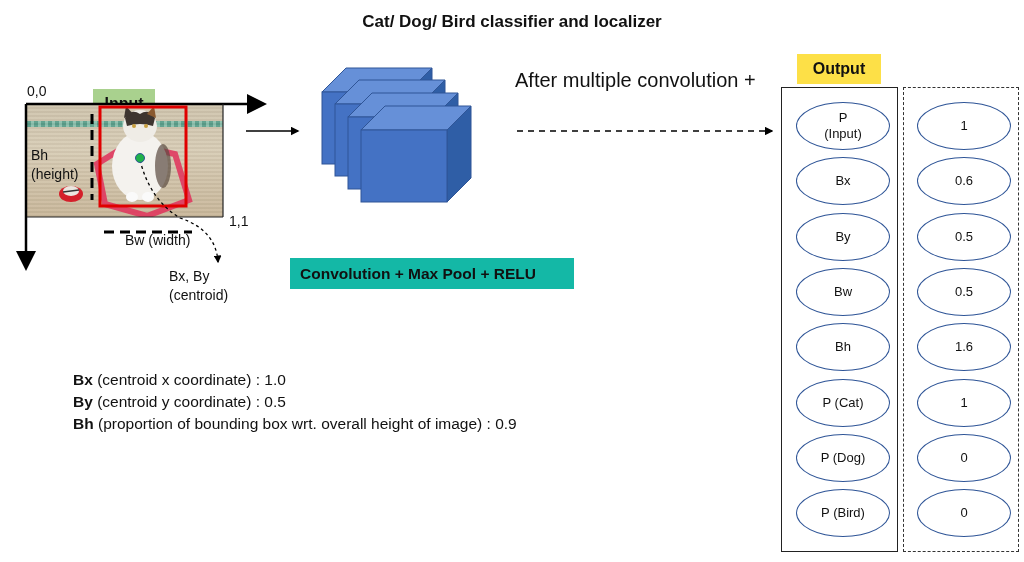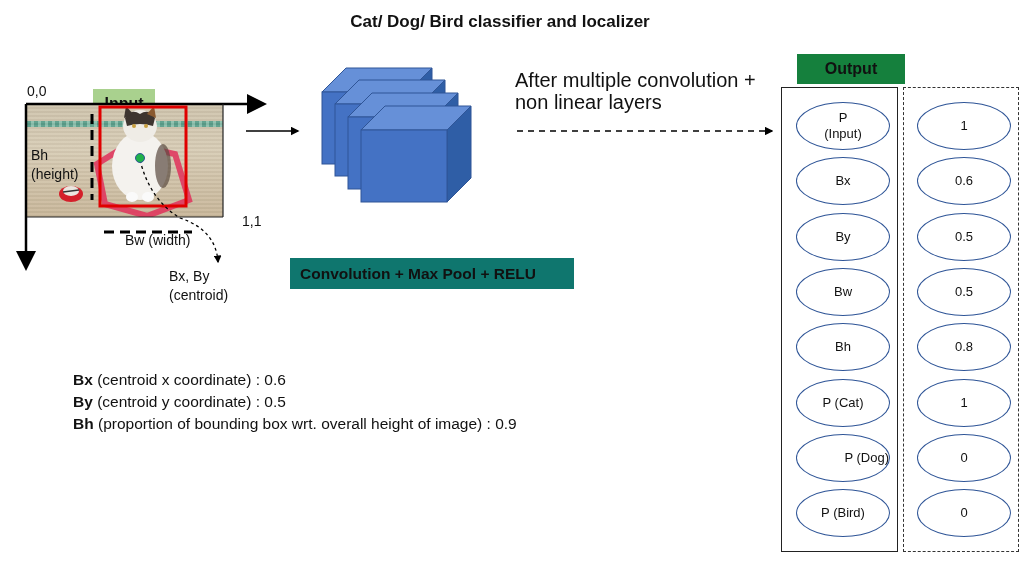--- a/index.html
+++ b/index.html
@@ -1,23 +1,23 @@
 <!DOCTYPE html>
 <html><head>
 <meta charset="utf-8">
 <style>
   html, body { margin: 0; padding: 0; background: #ffffff; }
   body { width: 1024px; height: 562px; position: relative; overflow: hidden;
          font-family: "Liberation Sans", "DejaVu Sans", sans-serif; color: #111; }
   .abs { position: absolute; }
-  .title { left: 0; width: 1000px; top: 12px; text-align: center; font-size: 17px; font-weight: bold; }
+  .title { left: 12px; width: 1000px; top: 12px; text-align: center; font-size: 17px; font-weight: bold; }
   .tag { font-weight: bold; font-size: 16px; padding: 0; display: flex; align-items: center; justify-content: center; }
   .tag-input { left: 93px; top: 64px; width: 62px; height: 30px; background: #a9d18e; margin-top: 25px; }
-  .tag-output { left: 797px; top: 54px; width: 108px; height: 30px; background: #15803d; }
-  .tag-conv { left: 290px; top: 258px; width: 284px; height: 31px; background: #0f766e; justify-content: flex-start; padding-left: 10px; box-sizing: border-box; font-size: 15.5px; }
+  .tag-output { left: 797px; top: 54px; width: 84px; height: 30px; background: #fde047; }
+  .tag-conv { left: 290px; top: 258px; width: 284px; height: 31px; background: #14b8a6; justify-content: flex-start; padding-left: 10px; box-sizing: border-box; font-size: 15.5px; }
   .lbl { font-size: 14px; line-height: 19px; }
   .caption { font-size: 15.5px; line-height: 22px; }
   .photo { left: 27px; top: 104px; width: 196px; height: 113px; overflow: hidden;
            background: linear-gradient(180deg, #cfc4ad 0%, #d8cdb6 40%, #c9b79a 100%); }
   .photo .stripe { position: absolute; left: 0; right: 0; top: 17px; height: 6px;
            background: repeating-linear-gradient(90deg, #5b9e8a 0 4px, #8cc0ad 4px 7px); }
   .photo .mat { position: absolute; inset: 0;
            background: repeating-linear-gradient(0deg, rgba(0,0,0,0.04) 0 2px, rgba(255,255,255,0.05) 2px 4px); }
   svg { position: absolute; left: 0; top: 0; overflow: visible; }
   .col-box { position: absolute; box-sizing: border-box; }
@@ -107,31 +107,30 @@
     <polygon points="361,130 385,106 471,106 447,130" fill="#6690d8" stroke="#2f5597" stroke-width="1"></polygon>
     <polygon points="447,130 471,106 471,178 447,202" fill="#2f5ea6" stroke="#2f5597" stroke-width="1"></polygon>
     <rect x="361" y="130" width="86" height="72" fill="#4472c4" stroke="#2f5597" stroke-width="1"></rect>
   </g>
 </svg>
 
 <div class="abs lbl" style="left:31px;top:146px;">
   <div>Bh</div>
   <div>(height)</div>
 </div>
-<div class="abs lbl" style="left:242px;top:212px;">1,1</div>
+<div class="abs lbl" style="left:229px;top:212px;">1,1</div>
 <div class="abs lbl" style="left:125px;top:231px;">Bw (width)</div>
 <div class="abs lbl" style="left:169px;top:267px;">
   <div>Bx, By</div>
   <div>(centroid)</div>
 </div>
 
 <div class="abs tag tag-conv">Convolution + Max Pool + RELU</div>
 <div class="abs" style="left:515px;top:69px;font-size:20px;line-height:22px;">
   <div>After multiple convolution +</div>
-  <div>non linear layers</div>
 </div>
 
 <div class="abs tag tag-output">Output</div>
 <div class="col-box col-solid"></div>
 <div class="col-box col-dash"></div>
 
 <div id="output-rows">
     <div class="oval" style="left: 796px; top: 102px;">
       <div>
         <div>P</div>
@@ -164,45 +163,45 @@
     </div>
     <div class="oval" style="left: 917px; top: 267.9px;">
       <span>0.5</span>
     </div>
     <div class="oval" style="left: 796px; top: 323.2px;">
       <div>
         <div>Bh</div>
       </div>
     </div>
     <div class="oval" style="left: 917px; top: 323.2px;">
-      <span>0.8</span>
+      <span>1.6</span>
     </div>
     <div class="oval" style="left: 796px; top: 378.5px;">
       <div>
         <div>P (Cat)</div>
       </div>
     </div>
     <div class="oval" style="left: 917px; top: 378.5px;">
       <span>1</span>
     </div>
-    <div class="oval" style="left: 796px; top: 433.8px; justify-content: flex-end;">
+    <div class="oval" style="left: 796px; top: 433.8px;">
       <div>
         <div>P (Dog)</div>
       </div>
     </div>
     <div class="oval" style="left: 917px; top: 433.8px;">
       <span>0</span>
     </div>
     <div class="oval" style="left: 796px; top: 489.1px;">
       <div>
         <div>P (Bird)</div>
       </div>
     </div>
     <div class="oval" style="left: 917px; top: 489.1px;">
       <span>0</span>
     </div>
   </div>
 
 <div class="abs caption" style="left:73px;top:369px;">
-  <div><b>Bx</b><span> (centroid x coordinate) : 0.6</span></div>
+  <div><b>Bx</b><span> (centroid x coordinate) : 1.0</span></div>
   <div><b>By</b><span> (centroid y coordinate) : 0.5</span></div>
   <div><b>Bh</b><span> (proportion of bounding box wrt. overall height of image) : 0.9</span></div>
 </div>
 
 </body></html>

